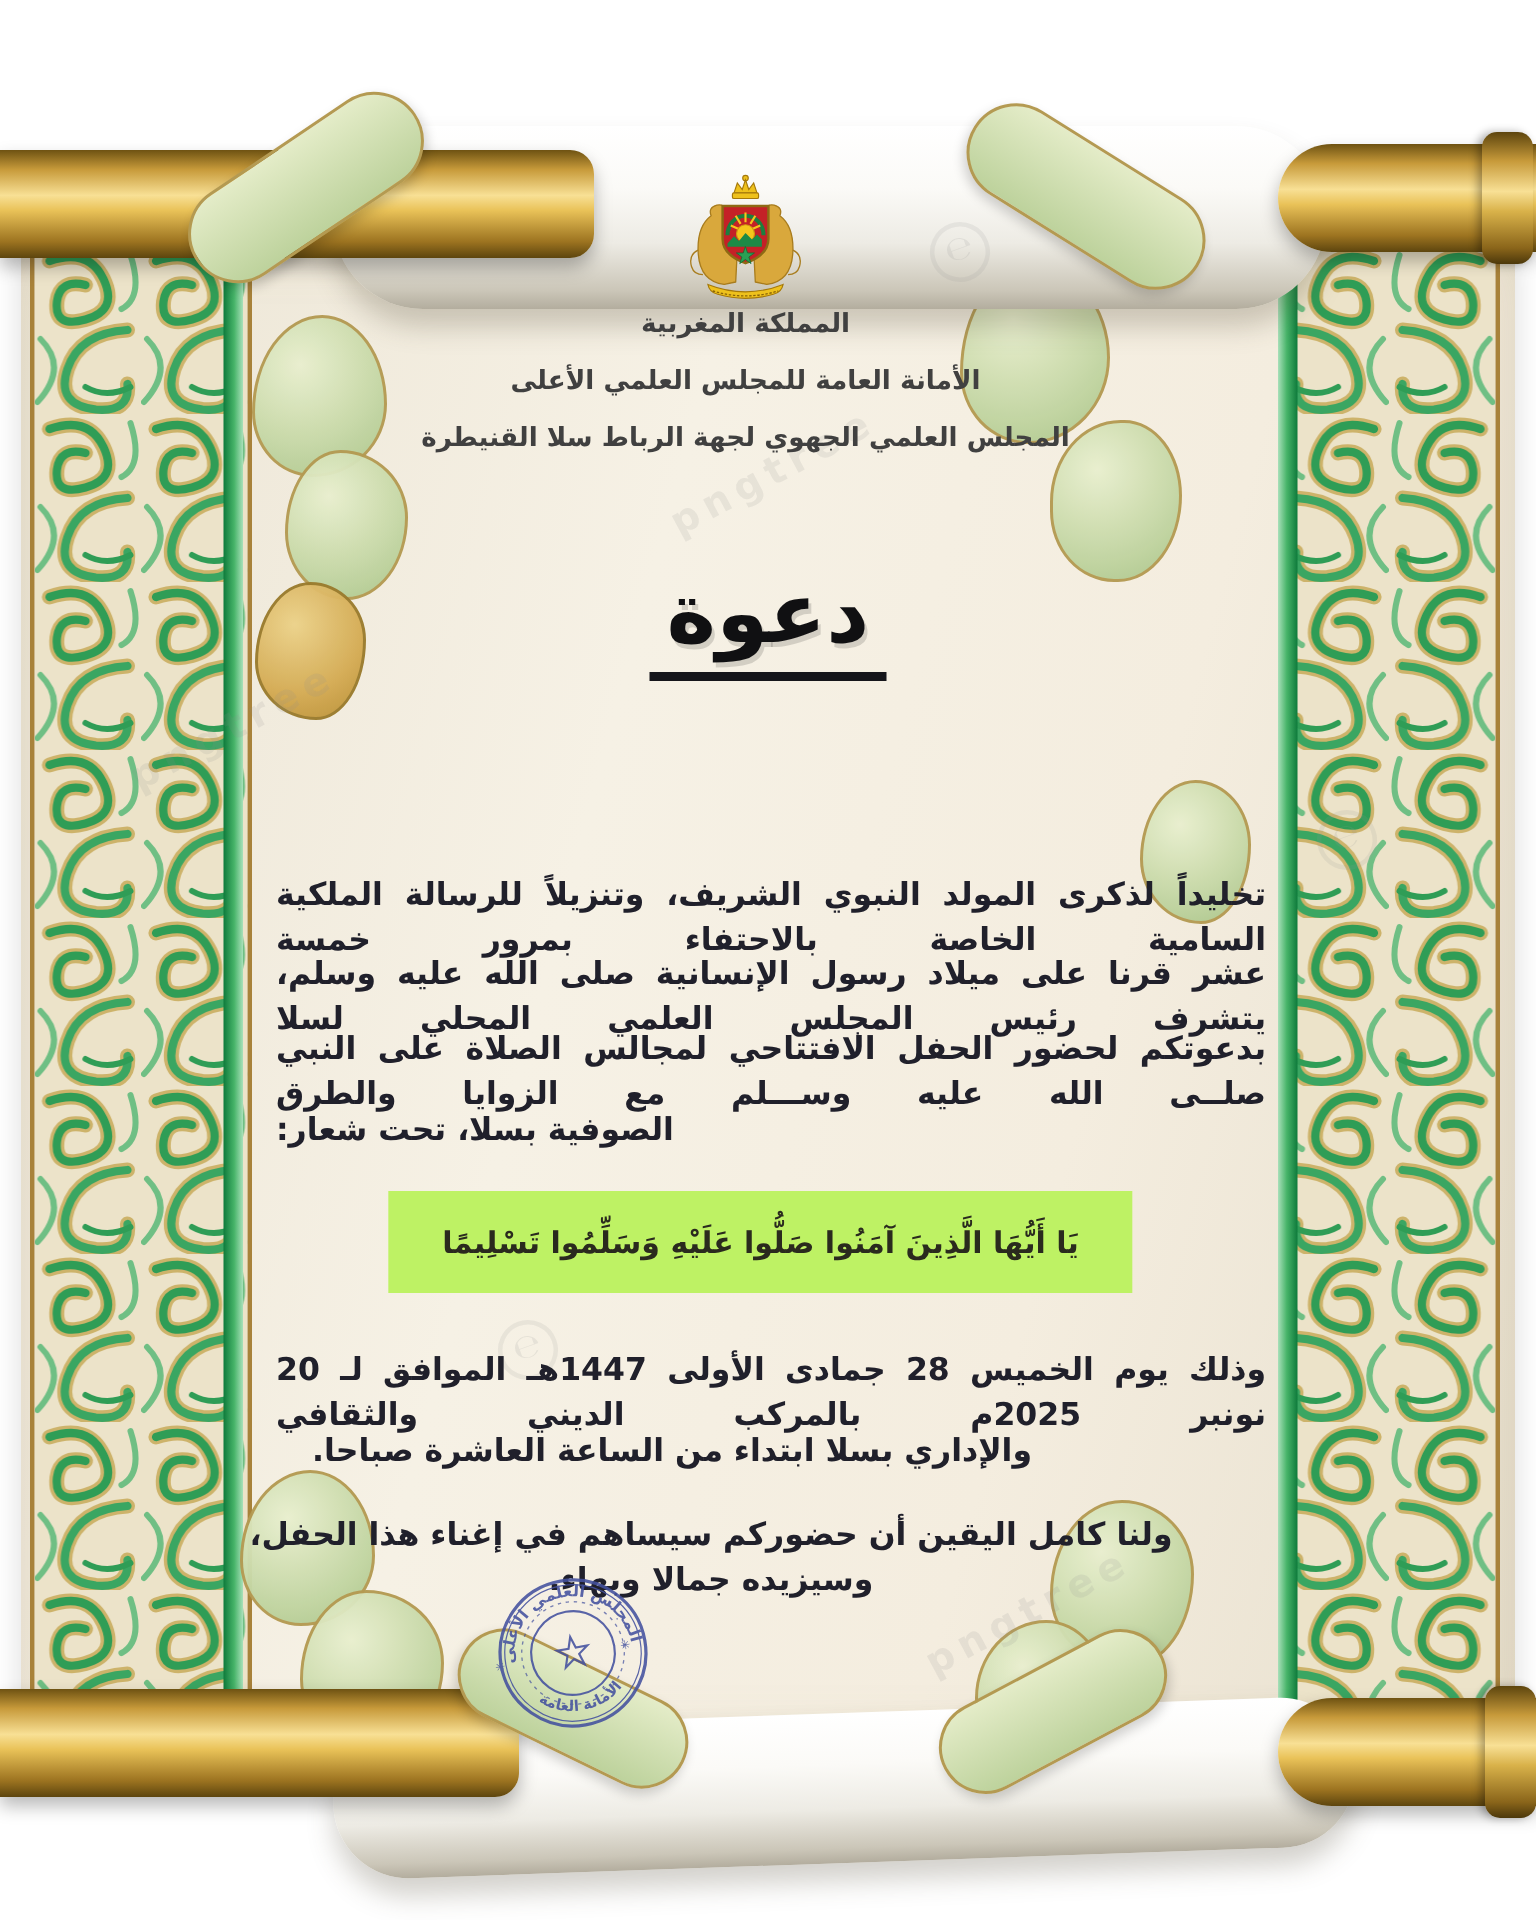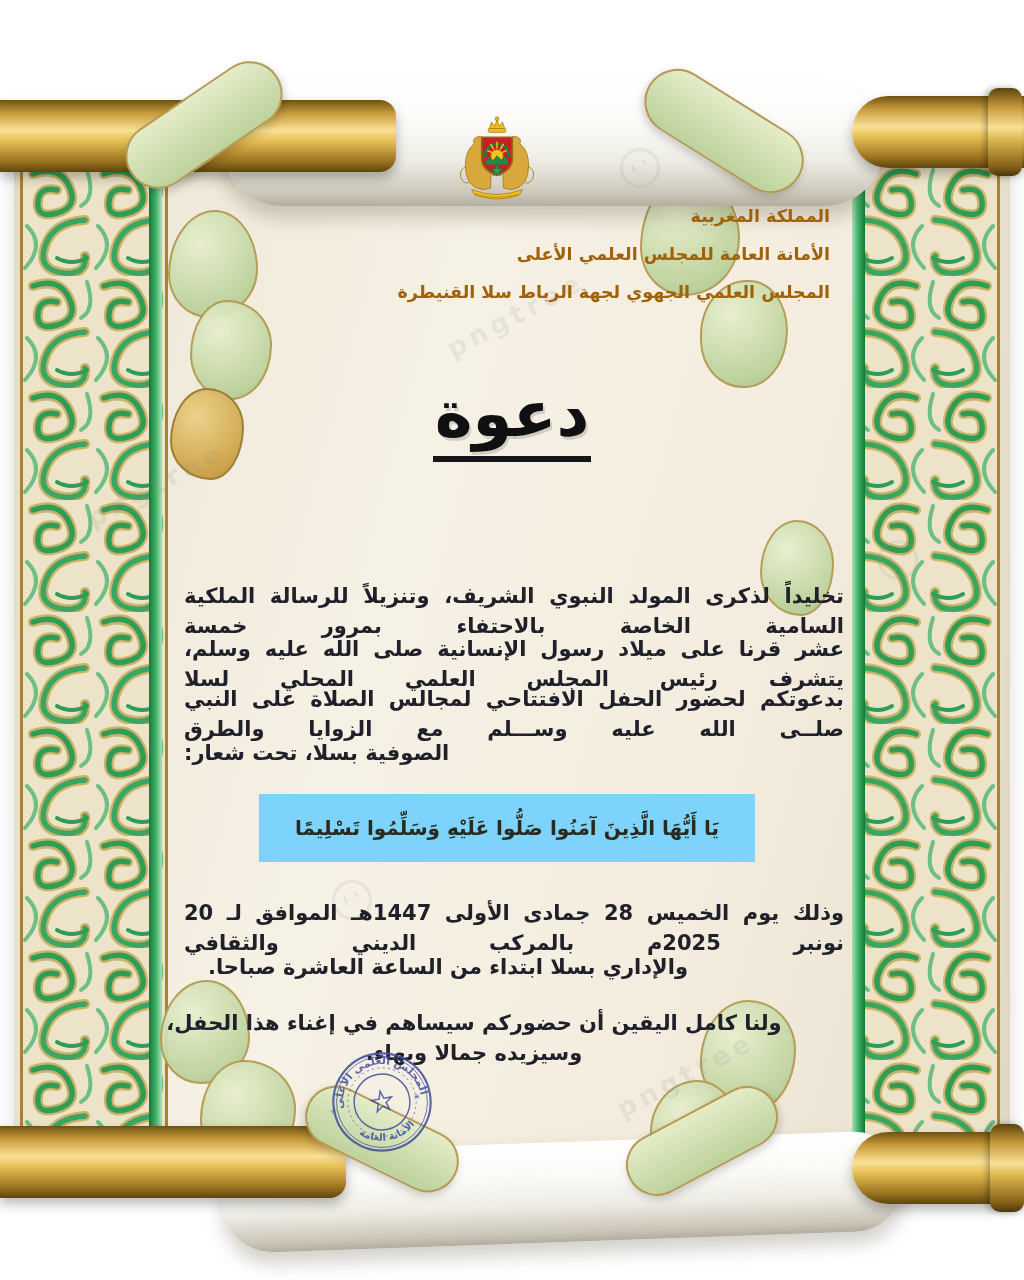--- a/index.html
+++ b/index.html
@@ -28,29 +28,29 @@
     background:linear-gradient(180deg,#6e5212 0%,#c79a3a 18%,#f8e095 42%,#e9c258 56%,#9c7320 85%,#5d450e 100%);
     box-shadow:0 6px 12px rgba(0,0,0,.28);}
   .rod-cap{position:absolute;width:34px;height:88px;border-radius:10px;
     background:linear-gradient(180deg,#5d450e,#c79a3a 22%,#f8e095 45%,#d9b24a 60%,#8a651a 88%,#4c380b 100%);
     box-shadow:-3px 0 6px rgba(0,0,0,.3);}
   .roll{position:absolute;border-radius:60px;
     background:linear-gradient(180deg,#ffffff 0%,#fbfaf7 34%,#edebe4 64%,#cbc6b8 90%,#b3ad9e 100%);
     box-shadow:0 12px 18px rgba(80,70,50,.25);}
   
   .content{position:absolute;inset:0;direction:rtl;color:#23232e;}
-  .hline{position:absolute;left:164px;width:666px;text-align:right;font-size:17.5px;font-weight:700;color:#a16207;}
+  .hline{position:absolute;left:164px;width:666px;text-align:center;font-size:17.5px;font-weight:700;color:#404040;}
   .title-block{position:absolute;left:184px;top:382px;width:656px;text-align:center;}
-  .title-text{font-size:64px;font-weight:900;color:#101012;letter-spacing:2px;
+  .title-text{font-size:56px;font-weight:900;color:#101012;letter-spacing:2px;
     text-shadow:2px 3px 0 rgba(0,0,0,.14);line-height:1;}
   .title-underline{width:158px;height:6px;background:#15151a;margin:10px auto 0;}
   .bline{position:absolute;font-size:21px;font-weight:700;line-height:1.45;color:#20202b;}
   .just{left:184px;width:660px;text-align:justify;text-align-last:justify;}
   .verse-box{position:absolute;left:507px;top:794px;transform:translateX(-50%);
-    background:#7dd3fc;padding:22px 36px;font-size:20px;font-weight:700;color:#2a2a1e;white-space:nowrap;}
+    background:#bef264;padding:22px 36px;font-size:20px;font-weight:700;color:#2a2a1e;white-space:nowrap;}
   
   .stamp{position:absolute;left:328px;top:1048px;width:108px;height:108px;transform:rotate(-10deg);opacity:.88;}
   
   .wm{position:absolute;color:rgba(140,140,140,.14);font-size:26px;letter-spacing:5px;
     transform:rotate(-28deg);font-weight:700;}
   .wm-e{position:absolute;width:34px;height:34px;border:3px solid rgba(150,150,150,.14);border-radius:50%;
     color:rgba(150,150,150,.16);font-size:22px;font-weight:700;text-align:center;line-height:32px;transform:rotate(-20deg);}
 </style>
 </head>
 <body>

